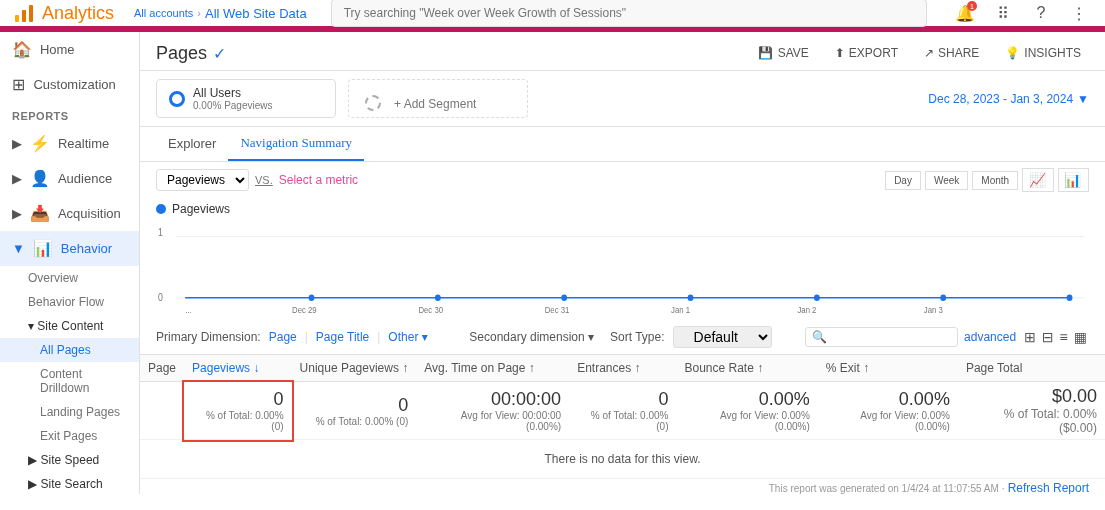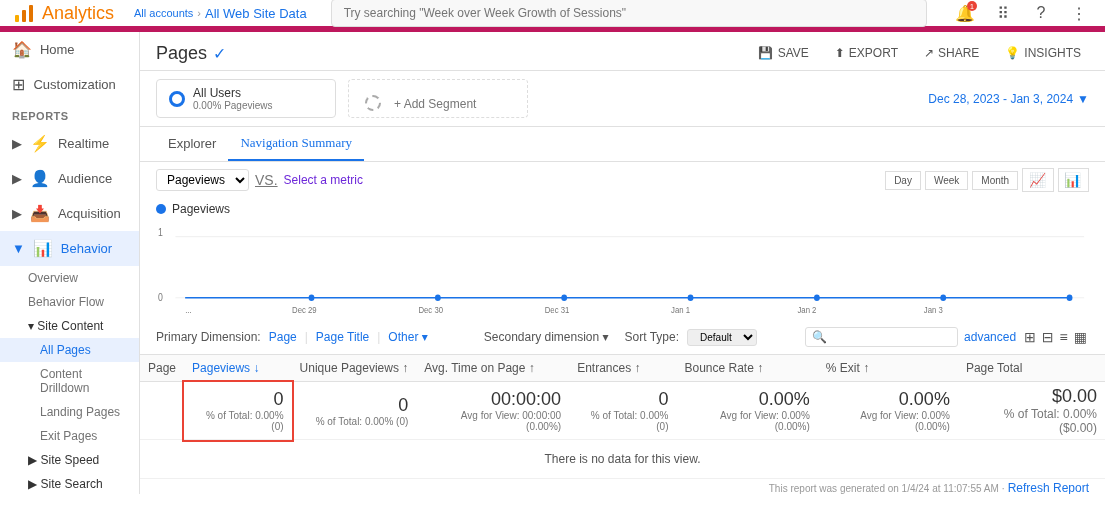--- a/index.html
+++ b/index.html
@@ -51,42 +51,42 @@
 
     
     .tabs-bar { display: flex; align-items: center; padding: 0 16px; border-bottom: 1px solid #e0e0e0; }
     .tab { padding: 8px 12px; font-size: 13px; cursor: pointer; border-bottom: 2px solid transparent; color: #555; }
     .tab.active { border-bottom: 2px solid #1a73e8; color: #1a73e8; font-family: Liberation Serif, serif; }
 
     
     .metric-controls { display: flex; align-items: center; justify-content: space-between; padding: 6px 16px; }
     .metric-left { display: flex; align-items: center; gap: 6px; }
     .metric-select { border: 1px solid #ddd; border-radius: 3px; padding: 2px 6px; font-size: 12px; background: #fff; cursor: pointer; }
-    .metric-vs { font-size: 14px; color: #777; text-decoration: underline; }
-    .metric-link { font-size: 12px; color: #6d28d9; cursor: pointer; }
+    .metric-vs { font-size: 11px; color: #777; text-decoration: underline; }
+    .metric-link { font-size: 12px; color: #ec4899; cursor: pointer; }
     .metric-right { display: flex; align-items: center; gap: 4px; }
     .chart-period-btn { padding: 3px 8px; font-size: 10px; border: 1px solid #ddd; background: #fff; cursor: pointer; color: #555; }
     .chart-type-btn { padding: 3px 6px; border: 1px solid #ddd; background: #fff; cursor: pointer; font-size: 14px; color: #555; }
 
     
     .chart-area { padding: 4px 16px 0; }
     .chart-legend { display: flex; align-items: center; gap: 6px; margin-bottom: 4px; font-size: 12px; }
     .legend-dot { width: 10px; height: 10px; background: #1a73e8; border-radius: 50%; }
     .chart-container { height: 100px; position: relative; margin-bottom: 0; }
     .chart-container svg { width: 100%; height: 100%; }
 
     
     .dimension-bar { display: flex; align-items: center; gap: 8px; padding: 6px 16px; border-bottom: 1px solid #e0e0e0; font-size: 12px; }
     .dim-label { font-weight: 500; color: #555; }
     .dim-link { color: #1a73e8; cursor: pointer; text-decoration: none; }
     .dim-link.active { font-weight: 500; }
     .dim-sep { color: #ddd; }
     .sort-controls { display: flex; align-items: center; gap: 8px; margin-left: auto; }
     .sort-label { color: #555; }
-    .sort-select { border: 1px solid #ddd; border-radius: 3px; padding: 1px 8px; font-size: 10px; }
+    .sort-select { border: 1px solid #ddd; border-radius: 3px; padding: 1px 16px; font-size: 14px; }
     .dim-search { display: flex; align-items: center; gap: 4px; border: 1px solid #ddd; border-radius: 3px; padding: 2px 6px; }
     .dim-search input { border: none; outline: none; font-size: 12px; width: 120px; }
     .advanced-link { color: #1a73e8; cursor: pointer; font-size: 12px; }
     .table-icons { display: flex; align-items: center; gap: 2px; }
     .tbl-icon { cursor: pointer; font-size: 14px; color: #555; padding: 2px; }
 
     
     .data-table { width: 100%; border-collapse: collapse; font-size: 12px; }
     .data-table th { padding: 6px 8px; text-align: left; font-weight: 400; color: #555; border-bottom: 1px solid #e0e0e0; white-space: nowrap; background: #fafafa; }
     .data-table th.active-sort { color: #1a73e8; }

